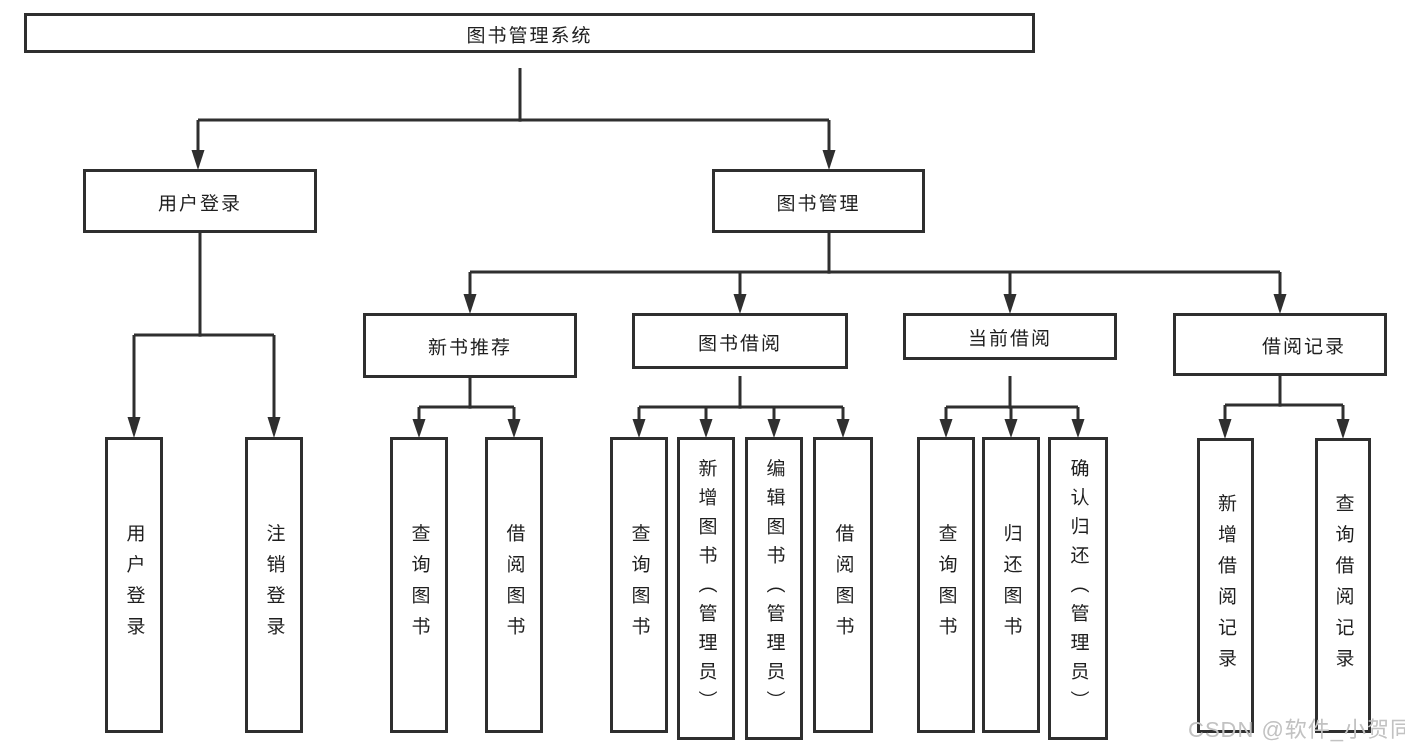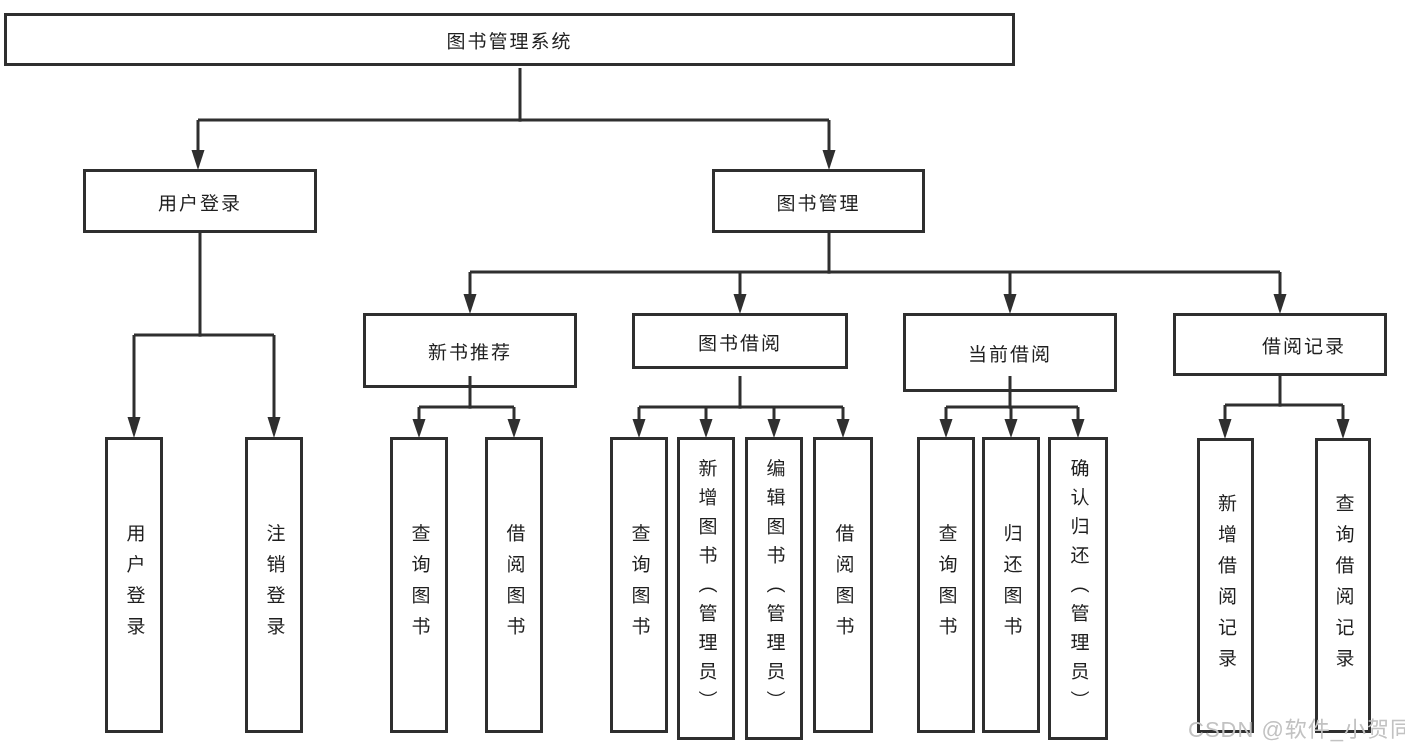--- a/index.html
+++ b/index.html
@@ -38,26 +38,26 @@
   }
   .node.v {
     font-size: 19px;
     writing-mode: vertical-rl;
     text-orientation: mixed;
     letter-spacing: 12px;
     line-height: 1;
   }
   .node.v.long { letter-spacing: 10px; }
 
-  #n-root  { left: 4px;   top: 13px;  width: 1011px; height: 53px; }
+  #n-root  { left: 24px;   top: 13px;  width: 1011px; height: 40px; }
   #n-l1-0  { left: 83px;   top: 169px; width: 234px;  height: 64px; }
   #n-l1-1  { left: 712px;  top: 169px; width: 213px;  height: 64px; }
-  #n-l2-0  { left: 363px;  top: 313px; width: 214px;  height: 75px; }
+  #n-l2-0  { left: 363px;  top: 313px; width: 214px;  height: 65px; }
   #n-l2-1  { left: 632px;  top: 313px; width: 216px;  height: 56px; }
-  #n-l2-2  { left: 903px;  top: 313px; width: 214px;  height: 79px; }
+  #n-l2-2  { left: 903px;  top: 313px; width: 214px;  height: 47px; }
   #n-l2-3  { left: 1173px; top: 313px; width: 214px;  height: 63px; padding-left: 48px; }
 
   #n-u0 { left: 105px;  top: 437px; width: 58px; height: 296px; }
   #n-u1 { left: 245px;  top: 437px; width: 58px; height: 296px; }
   #n-r0 { left: 390px;  top: 437px; width: 58px; height: 296px; }
   #n-r1 { left: 485px;  top: 437px; width: 58px; height: 296px; }
   #n-b0 { left: 610px;  top: 437px; width: 58px; height: 296px; }
   #n-b1 { left: 677px;  top: 437px; width: 58px; height: 303px; }
   #n-b2 { left: 745px;  top: 437px; width: 58px; height: 303px; }
   #n-b3 { left: 813px;  top: 437px; width: 60px; height: 296px; }

